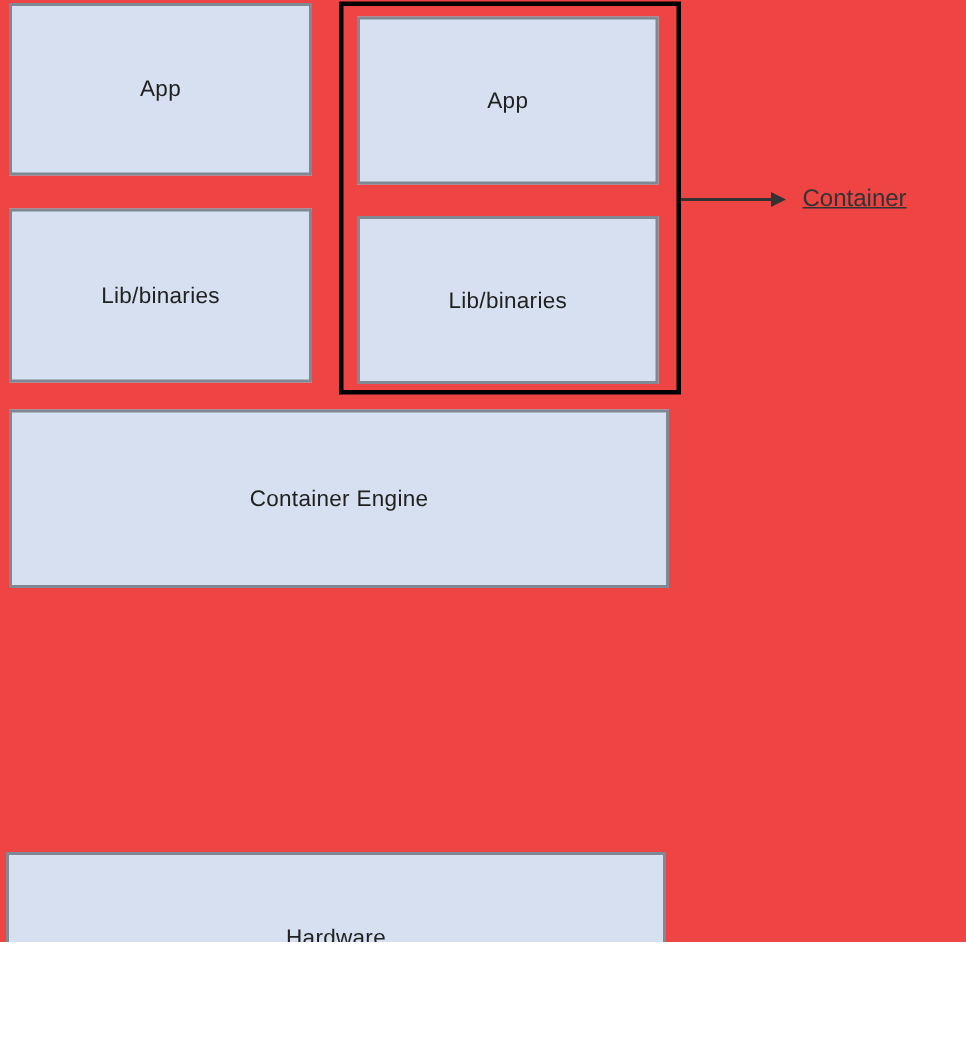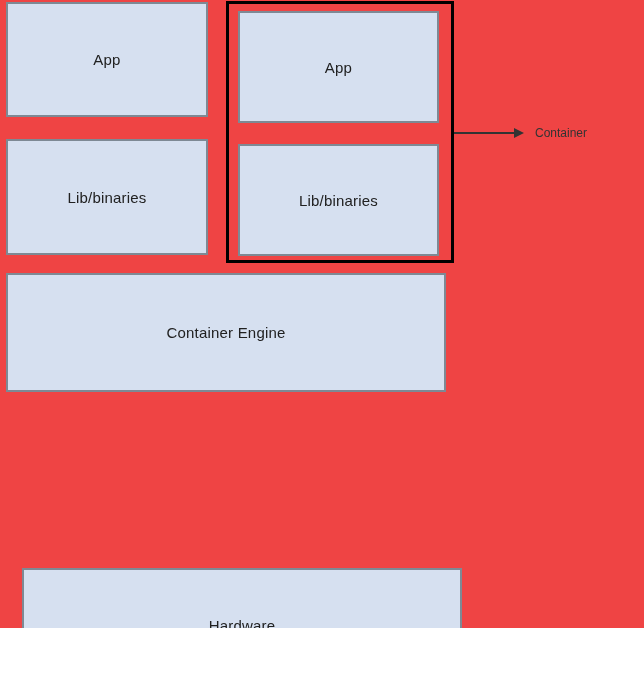--- a/index.html
+++ b/index.html
@@ -55,30 +55,31 @@
     position: absolute;
     left: 514px; top: 128px;
     width: 0; height: 0;
     border-left: 10px solid #333333;
     border-top: 5px solid transparent;
     border-bottom: 5px solid transparent;
   }
   .container-label {
     position: absolute;
     left: 535px; top: 124px;
-    font-size: 12px;
+    font-size: 16px;
     line-height: 18px;
     color: #333333;
     white-space: nowrap;
+    text-decoration: underline;
   }
 
   
   .box-engine   { left: 6px; top: 273px; width: 440px; height: 119px; }
   .box-host-os  { left: 6px; top: 418px; width: 440px; height: 115px; }
-  .box-hardware { left: 22px; top: 568px; width: 440px; height: 115px; text-align: center; }
+  .box-hardware { left: 4px; top: 568px; width: 440px; height: 115px; text-align: center; }
 </style>
 </head>
 <body>
 
 <div id="canvas">
 
   <div class="box box-app-left">
     <span>App</span>
   </div>
 

